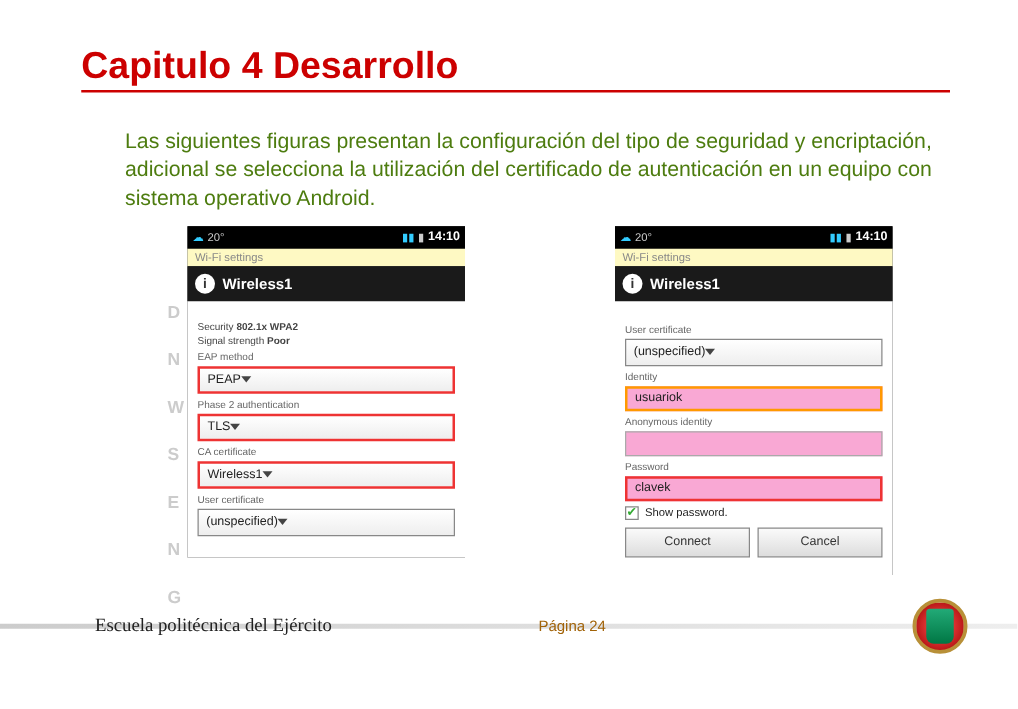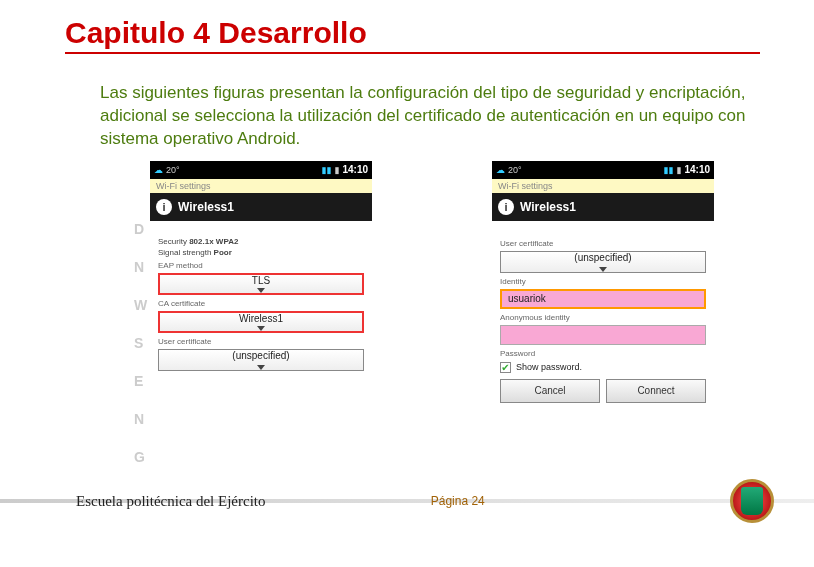--- a/index.html
+++ b/index.html
@@ -1,33 +1,33 @@
 <!DOCTYPE html>
 <html><head>
 <meta charset="utf-8">
 <style>
   * { box-sizing: border-box; margin: 0; padding: 0; }
   body { width: 814px; height: 567px; background: #fff; font-family: Arial, sans-serif; position: relative; }
-  .title { color: #c00; font-size: 30px; font-weight: bold; margin: 16px 0 2px 65px; }
+  .title { color: #c00; font-size: 30px; font-weight: bold; margin: 36px 0 2px 65px; }
   .title-underline { border-bottom: 2px solid #c00; width: 695px; margin-left: 65px; }
   .body-text { font-size: 17px; color: #4d7c0f; margin: 28px 65px 10px 100px; line-height: 1.35; }
   .phones { display: flex; gap: 120px; margin-left: 150px; margin-top: 8px; }
   .phone { width: 222px; background: #1a1a1a; font-size: 9px; color: #ccc; }
   .statusbar { background: #000; height: 18px; display: flex; align-items: center; padding: 0 4px; justify-content: space-between; }
   .status-left, .status-right { display: flex; align-items: center; gap: 3px; }
   .status-icon { color: #3cf; font-size: 9px; }
   .status-time { color: #fff; font-size: 10px; font-weight: bold; }
   .section-header { background: #fef9c3; color: #888; font-size: 9px; padding: 2px 6px; }
   .network-title { background: #1a1a1a; padding: 6px; display: flex; align-items: center; gap: 6px; }
   .info-circle { width: 16px; height: 16px; border-radius: 50%; background: #fff; color: #333; display: flex; align-items: center; justify-content: center; font-weight: bold; font-size: 11px; }
   .network-name { color: #fff; font-size: 12px; font-weight: bold; }
   .panel { background: #fff; color: #222; padding: 14px 8px; }
   .panel-label { font-size: 8px; color: #666; margin-top: 4px; }
   .meta-row { font-size: 8px; color: #444; margin: 2px 0; }
-  .dropdown { border: 1px solid #888; height: 22px; display: flex; align-items: center; justify-content: space-between; padding: 0 6px; margin: 3px 0; font-size: 10px; background: linear-gradient(#fff,#eee); flex-direction: column; }
+  .dropdown { border: 1px solid #888; height: 22px; display: flex; align-items: center; padding: 0 6px; margin: 3px 0; font-size: 10px; background: linear-gradient(#fff,#eee); }
   .dropdown .caret { width: 0; height: 0; border-left: 4px solid transparent; border-right: 4px solid transparent; border-top: 5px solid #444; }
   .highlight-red { border: 2px solid #e33 !important; }
   .highlight-orange { border: 2px solid #f90 !important; }
   .text-input { border: 1px solid #aaa; height: 20px; display: flex; align-items: center; padding: 0 6px; margin: 3px 0; font-size: 10px; background: #f9a8d4; }
   .checkbox-row { display: flex; align-items: center; gap: 5px; margin: 4px 0; font-size: 9px; }
   .checkbox { width: 11px; height: 11px; border: 1px solid #888; display: flex; align-items: center; justify-content: center; color: #3a3; font-size: 10px; }
   .btn-row { display: flex; gap: 6px; margin-top: 6px; }
   .btn { flex: 1; border: 1px solid #888; background: linear-gradient(#fafafa,#ddd); height: 24px; display: flex; align-items: center; justify-content: center; font-size: 10px; color: #333; }
   .side-letters { position: absolute; left: -16px; top: 60px; color: #ccc; font-size: 14px; display: flex; flex-direction: column; gap: 22px; font-weight: bold; }
   .phone-wrap { position: relative; }
@@ -72,20 +72,25 @@
       <div class="section-header">Wi-Fi settings</div>
       <div class="network-title">
         <div class="info-circle">i</div>
         <div class="network-name">Wireless1</div>
       </div>
       <div class="panel">
         <div class="meta-row"><span>Security</span> <b>802.1x WPA2</b></div>
         <div class="meta-row"><span>Signal strength</span> <b>Poor</b></div>
         <div class="panel-label">EAP method</div>
         <div class="dropdown highlight-red">
+            <span>PEAP</span>
+            <span class="caret"></span>
+          </div>
+        <div class="panel-label">Phase 2 authentication</div>
+        <div class="dropdown highlight-red">
             <span>TLS</span>
             <span class="caret"></span>
           </div>
         <div class="panel-label">CA certificate</div>
         <div class="dropdown highlight-red">
             <span>Wireless1</span>
             <span class="caret"></span>
           </div>
         <div class="panel-label">User certificate</div>
         <div class="dropdown">
@@ -122,27 +127,30 @@
           </div>
         <div class="panel-label">Identity</div>
         <div class="text-input highlight-orange">
             <span>usuariok</span>
           </div>
         <div class="panel-label">Anonymous identity</div>
         <div class="text-input">
             <span></span>
           </div>
         <div class="panel-label">Password</div>
+        <div class="text-input highlight-red">
+            <span>clavek</span>
+          </div>
         <div class="checkbox-row">
           <div class="checkbox">✔</div>
           <span>Show password.</span>
         </div>
         <div class="btn-row">
+          <div class="btn">Connect</div>
           <div class="btn">Cancel</div>
-          <div class="btn">Connect</div>
         </div>
       </div>
     </div>
   </div>
 </div>
 
 <div class="footer-line"></div>
 <div class="footer">
   <div class="school">Escuela politécnica del Ejército</div>
   <div class="page-num">Página 24</div>

